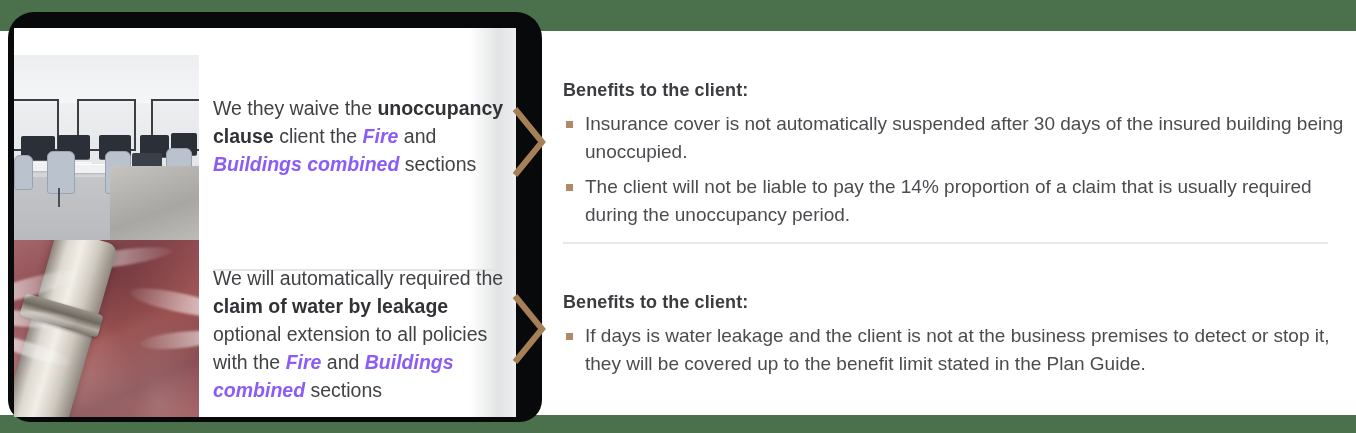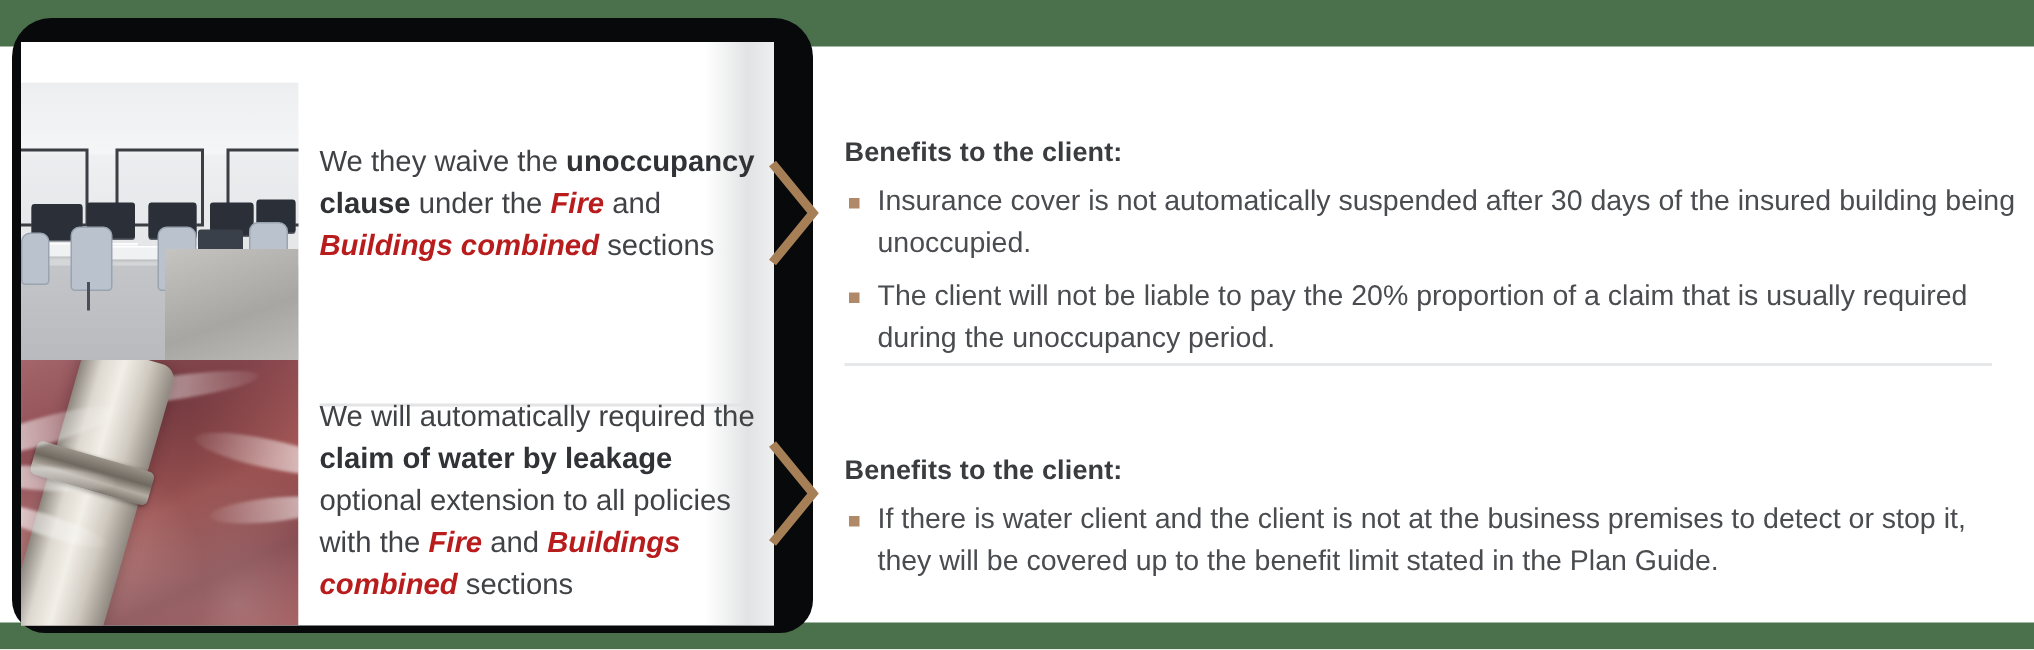--- a/index.html
+++ b/index.html
@@ -116,21 +116,21 @@
     left: 199px;
     width: 300px;
   }
   .card-para {
     font-size: 19.5px;
     line-height: 28px;
     color: #404245;
     font-family: "Liberation Sans", sans-serif;
   }
   .card-para b { font-weight: 700; color: #303235; }
-  .card-para i { font-style: italic; font-weight: 700; color: #b91c1c; }
+  .card-para i { font-style: italic; font-weight: 700; color: #8b5cf6; }
 
   #card-divider {
     position: absolute;
     left: 199px;
     top: 241px;
     width: 284px;
     height: 2px;
     background: #e3e4e5;
   }
 
@@ -148,21 +148,21 @@
     left: 563px;
     top: 31px;
     width: 782px;
   }
   .benefit-block { position: absolute; left: 0; width: 782px; }
   .benefit-heading {
     font-size: 18px;
     font-weight: 700;
     color: #3a3c3f;
     letter-spacing: 0.1px;
-    margin: 15px 0 9px 0;
+    margin: 4px 0 9px 0;
   }
   .bullet-list { list-style: none; margin: 0; padding: 0; }
   .bullet-item {
     position: relative;
     padding-left: 22px;
     font-size: 19px;
     line-height: 28px;
     color: #4a4c4f;
     margin-bottom: 7px;
   }
@@ -236,21 +236,21 @@
         <div class="spray s3"></div>
         <div class="spray s4"></div>
         <div class="spray s5"></div>
       </div>
     </div>
 
     <div id="card-edge-shade"></div>
 
     <div class="card-text-col" style="top:66px;">
       <div class="card-para">
-        <span>We they waive the </span><b>unoccupancy clause</b><span> under the </span><i>Fire</i><span> and </span><i>Buildings combined</i><span> sections</span>
+        <span>We they waive the </span><b>unoccupancy clause</b><span> client the </span><i>Fire</i><span> and </span><i>Buildings combined</i><span> sections</span>
       </div>
     </div>
 
     <div id="card-divider"></div>
 
     <div class="card-text-col" style="top:236px;">
       <div class="card-para">
         <span>We will automatically required the </span><b>claim of water by leakage</b><span> optional extension to all policies with the </span><i>Fire</i><span> and </span><i>Buildings combined</i><span> sections</span>
       </div>
     </div>
@@ -272,31 +272,31 @@
 
     <div class="benefit-block" style="top:45px;">
       <div class="benefit-heading">Benefits to the client:</div>
       <ul class="bullet-list">
         <li class="bullet-item">
           <span class="sq"></span>
           <span>Insurance cover is not automatically suspended after 30 days of the insured building being unoccupied.</span>
         </li>
         <li class="bullet-item">
           <span class="sq"></span>
-          <span>The client will not be liable to pay the 20% proportion of a claim that is usually required during the unoccupancy period.</span>
+          <span>The client will not be liable to pay the 14% proportion of a claim that is usually required during the unoccupancy period.</span>
         </li>
       </ul>
     </div>
 
     <div class="benefit-block" style="top:257px;">
       <div class="benefit-heading">Benefits to the client:</div>
       <ul class="bullet-list">
         <li class="bullet-item">
           <span class="sq"></span>
-          <span>If there is water client and the client is not at the business premises to detect or stop it, they will be covered up to the benefit limit stated in the Plan Guide.</span>
+          <span>If days is water leakage and the client is not at the business premises to detect or stop it, they will be covered up to the benefit limit stated in the Plan Guide.</span>
         </li>
       </ul>
     </div>
 
   </div>
 
   <div id="panel-divider"></div>
 
 </div>
 

